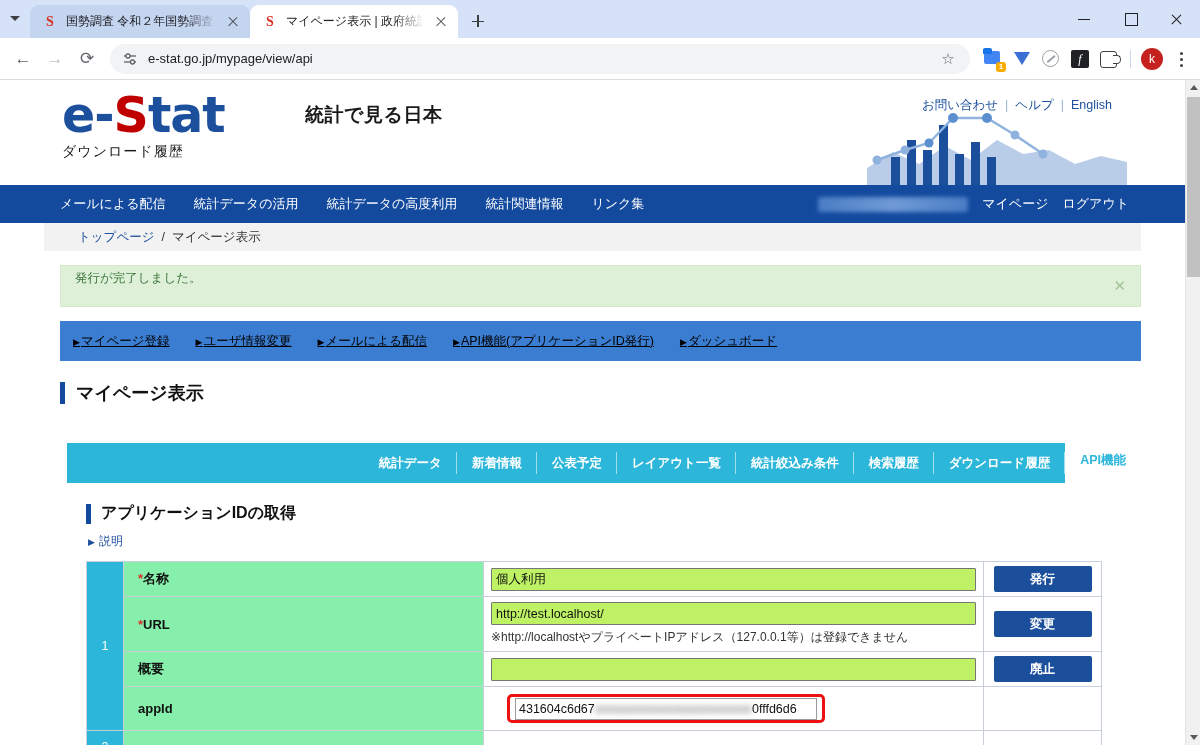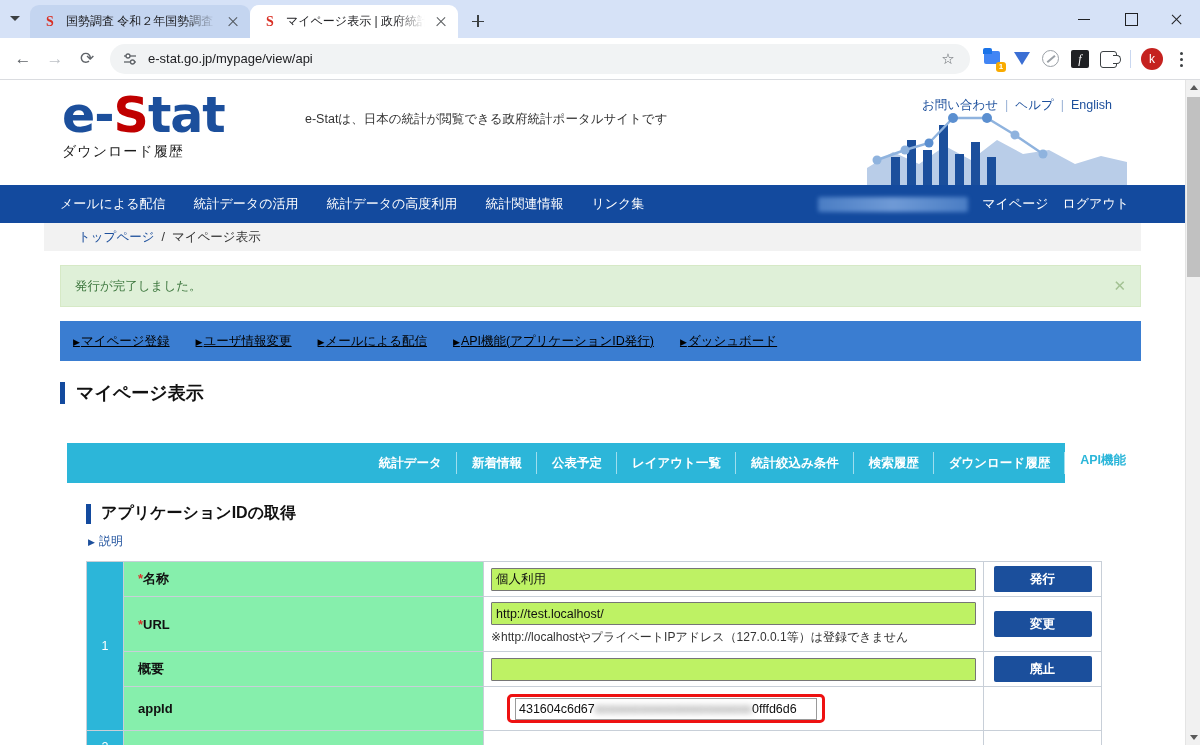--- a/index.html
+++ b/index.html
@@ -177,21 +177,21 @@
   .gnav-right a { color: #fff; font-size: 13px; text-decoration: none; margin: 0; }
 
   
   .crumbwrap { background: #f2f2f2; height: 28px; margin: 0 44px 0 44px; display: flex; align-items: center;
                padding-left: 34px; }
   .crumbwrap a { color: #1c4f9c; font-size: 12.5px; }
   .crumbwrap span { font-size: 12.5px; color: #333; }
 
   
   .alert { margin: 14px 44px 0 60px; background: #dff0d8; border: 1px solid #d6e9c6;
-           height: 42px; display: flex; align-items: center; padding: 4px 14px; position: relative; }
+           height: 42px; display: flex; padding: 4px 14px; position: relative; }
   .alert .msg { font-size: 12.5px; color: #3c763d; }
   .alert .closex { position: absolute; right: 14px; top: 50%; transform: translateY(-50%);
                    font-size: 15px; color: #a3c293; }
 
   
   .linkband { margin: 14px 44px 0 60px; background: #3a7dd1; height: 40px; display: flex; align-items: center;
               padding-left: 13px; gap: 26px; }
   .linkband a { color: #000000; font-size: 12.5px; text-decoration: underline; }
   .linkband .arw { font-size: 9px; margin-right: 1px; }
 
@@ -319,21 +319,21 @@
   <div class="viewport">
     <div class="page">
 
       <div class="estat-header">
         <div class="logo-block">
           <div class="logo-main"><span class="e">e</span><span class="e">-</span><span class="s">S</span><span class="tat">tat</span></div>
           <div class="logo-sub">ダウンロード履歴</div>
         </div>
 
         <div class="tagline">
-          <p>e-Statは、日本の統計が閲覧できる政府統計ポータルサイトです</p>
+          <h1>統計で見る日本</h1>
         </div>
 
         <div class="header-art">
           <svg width="260" height="83" viewBox="0 0 260 83" aria-hidden="true">
             <path d="M0 66 L26 50 L52 62 L78 44 L104 58 L130 38 L156 52 L182 48 L208 62 L234 54 L260 60 L260 83 L0 83 Z" fill="#b9cde8"></path>
             <rect x="24" y="55" width="9" height="28" fill="#1b4f9c"></rect>
             <rect x="40" y="38" width="9" height="45" fill="#1b4f9c"></rect>
             <rect x="56" y="48" width="9" height="35" fill="#1b4f9c"></rect>
             <rect x="72" y="23" width="9" height="60" fill="#1b4f9c"></rect>
             <rect x="88" y="52" width="9" height="31" fill="#1b4f9c"></rect>

